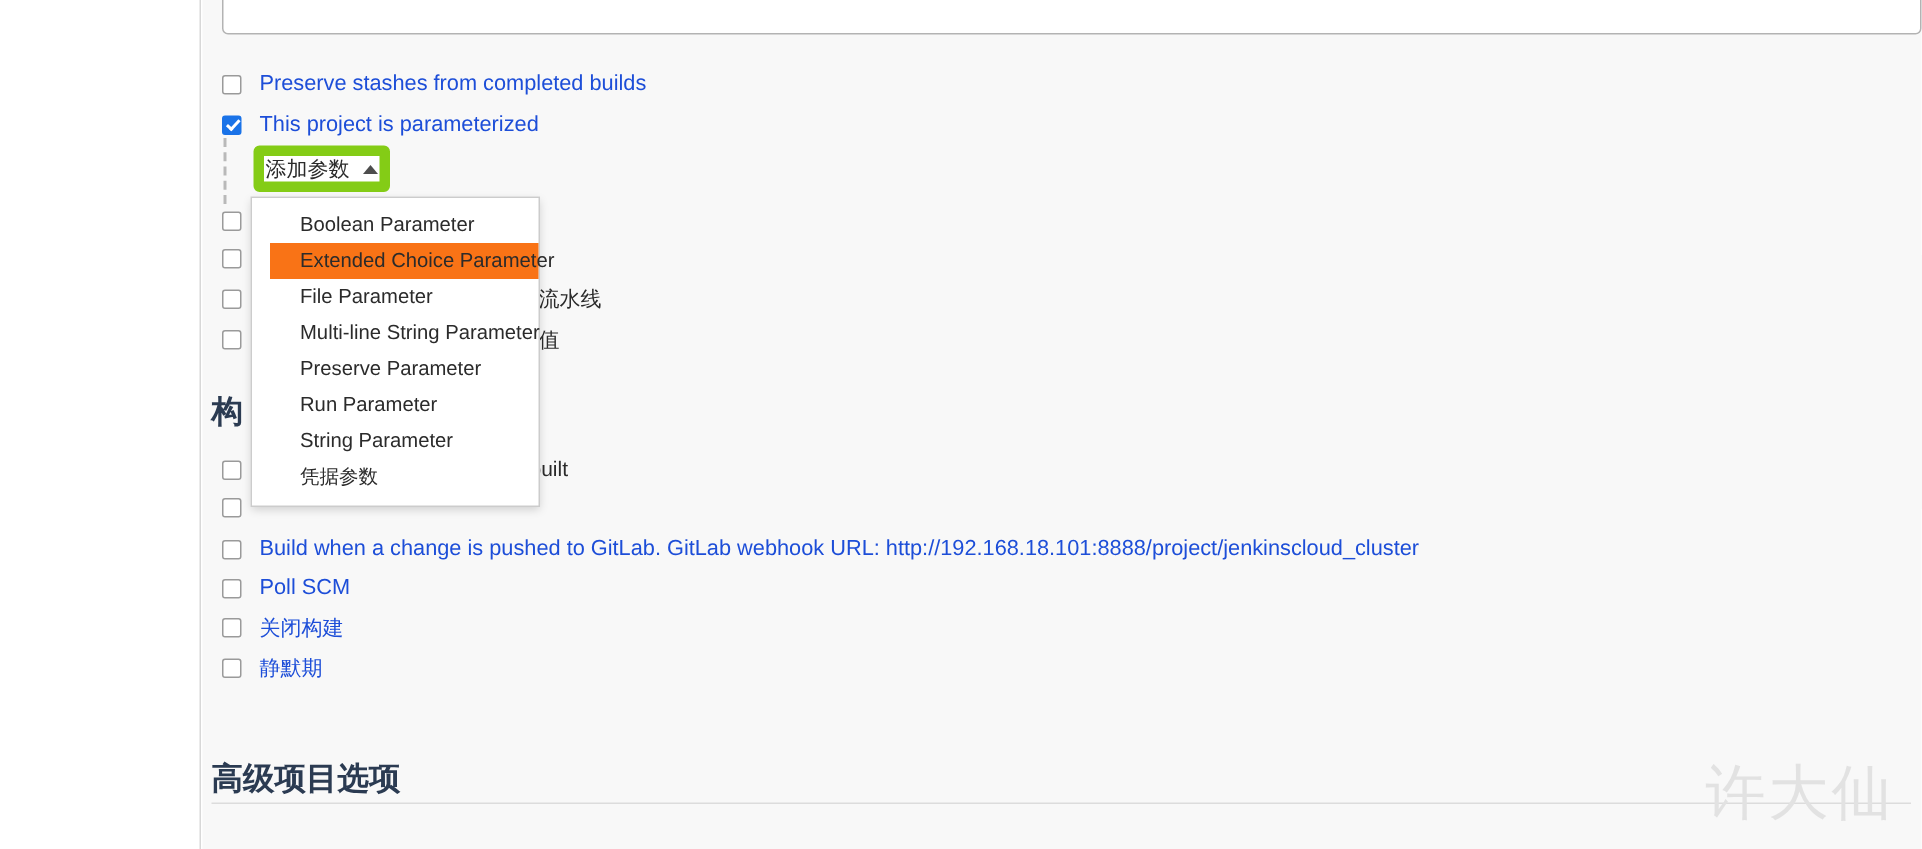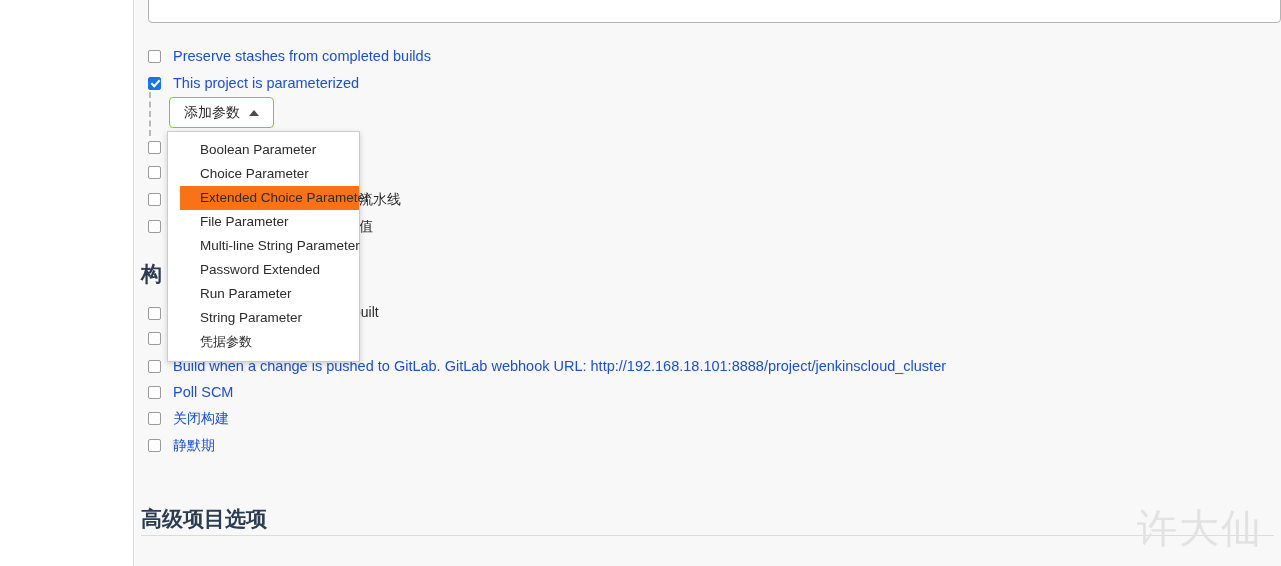--- a/index.html
+++ b/index.html
@@ -102,26 +102,26 @@
     height: 44px;
     border-left: 2px dashed #b9b9b9;
   }
 
   
   #add-param-button {
     position: absolute;
     left: 34px;
     top: 97px;
     height: 31px;
-    padding: 0 14px;
+    padding: 0 1px;
     display: flex;
     align-items: center;
     gap: 9px;
     background: #ffffff;
-    border: 1px solid #84cc16;
+    border: 7px solid #84cc16;
     border-radius: 4px;
     font-size: 14px;
     color: #2b2b2b;
     cursor: pointer;
     box-sizing: border-box;
   }
   #add-param-button .caret-up {
     width: 0; height: 0;
     border-left: 5px solid transparent;
     border-right: 5px solid transparent;
@@ -267,25 +267,24 @@
     <div class="section-heading" style="top:505px;">高级项目选项</div>
     <div class="section-rule" style="top:535px; width:1133px;"></div>
 
     <div id="add-param-button">
       <span>添加参数</span>
       <span class="caret-up"></span>
     </div>
 
     <div id="param-dropdown">
       <div class="dd-item">Boolean Parameter</div>
-      <div class="dd-item">Choice Parameter</div>
       <div class="dd-item selected">Extended Choice Parameter</div>
       <div class="dd-item">File Parameter</div>
       <div class="dd-item">Multi-line String Parameter</div>
-      <div class="dd-item">Password Extended</div>
+      <div class="dd-item">Preserve Parameter</div>
       <div class="dd-item">Run Parameter</div>
       <div class="dd-item">String Parameter</div>
       <div class="dd-item cn">凭据参数</div>
     </div>
 
   </div>
 
   <div id="watermark">许大仙</div>
 
 </div>

